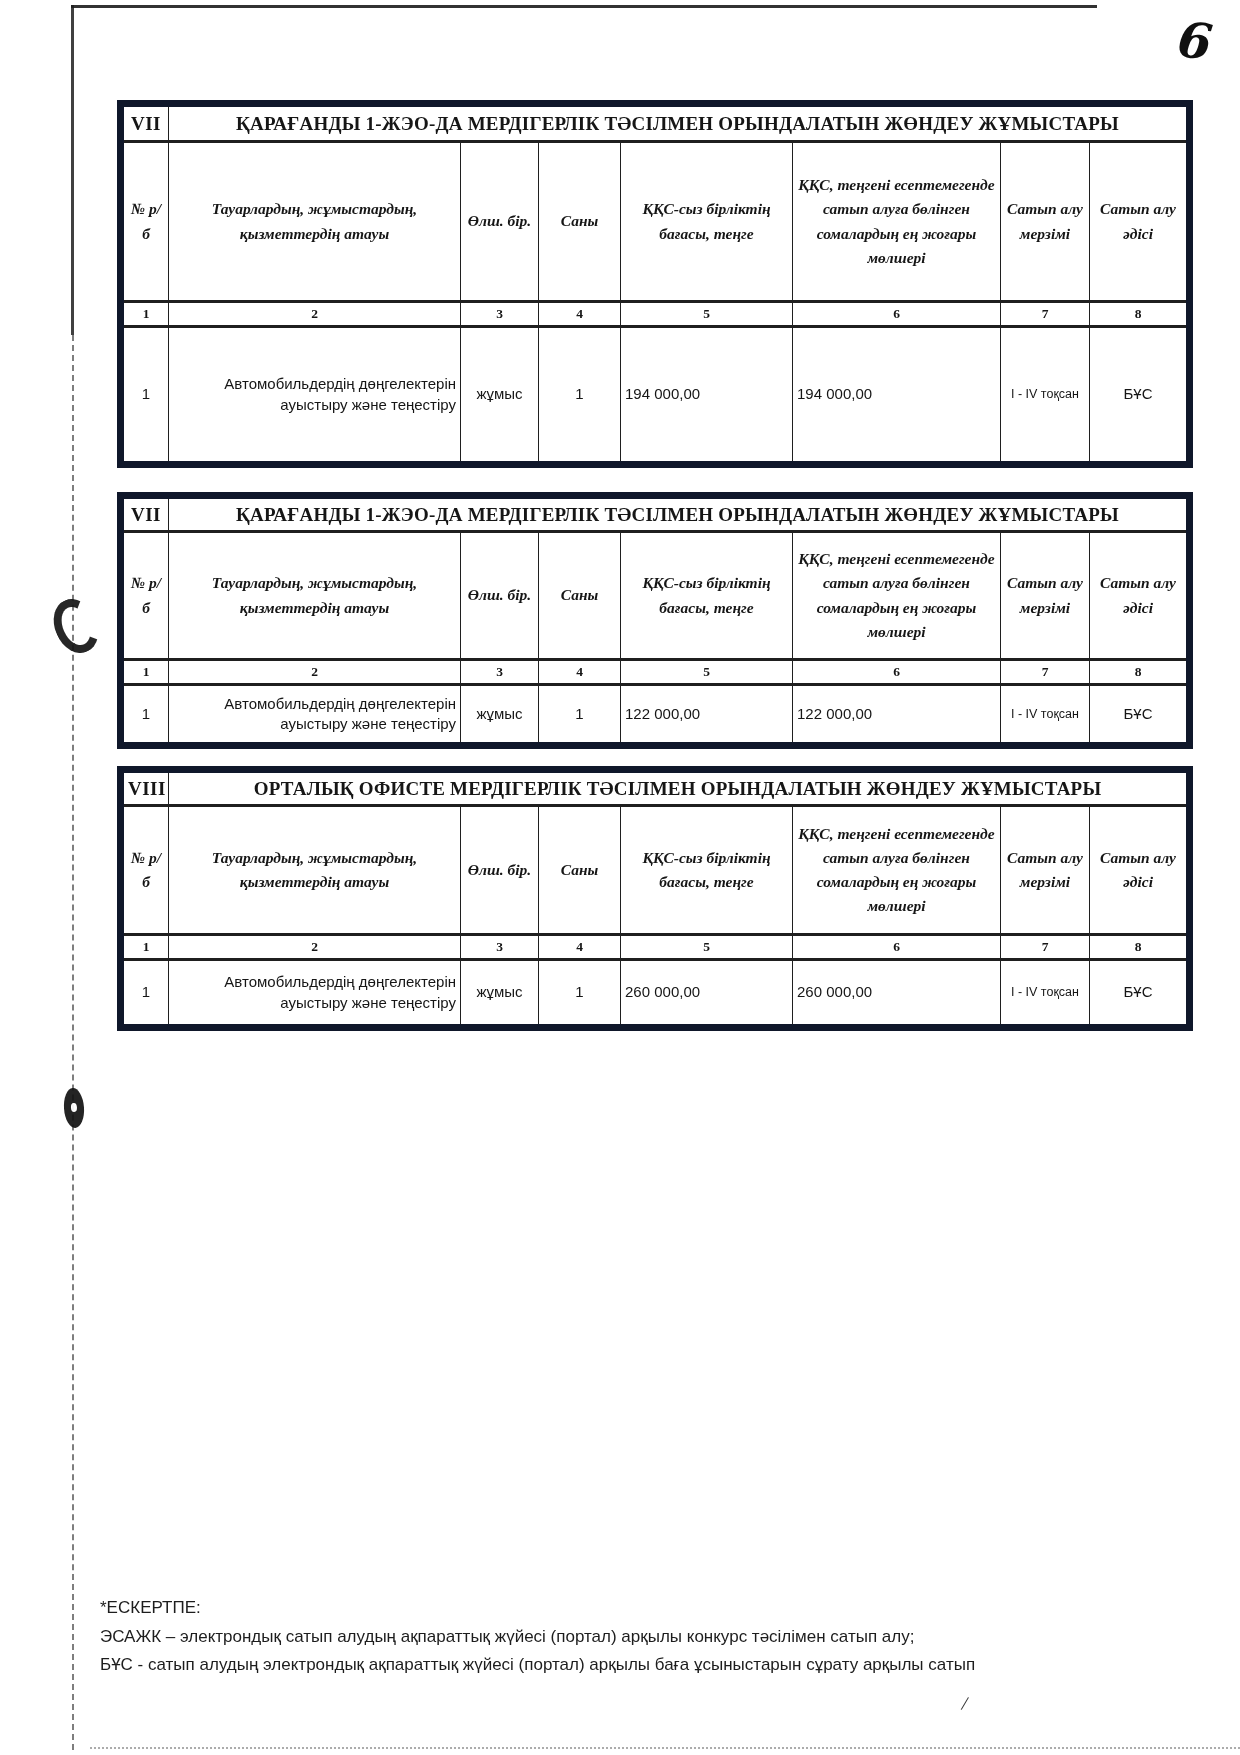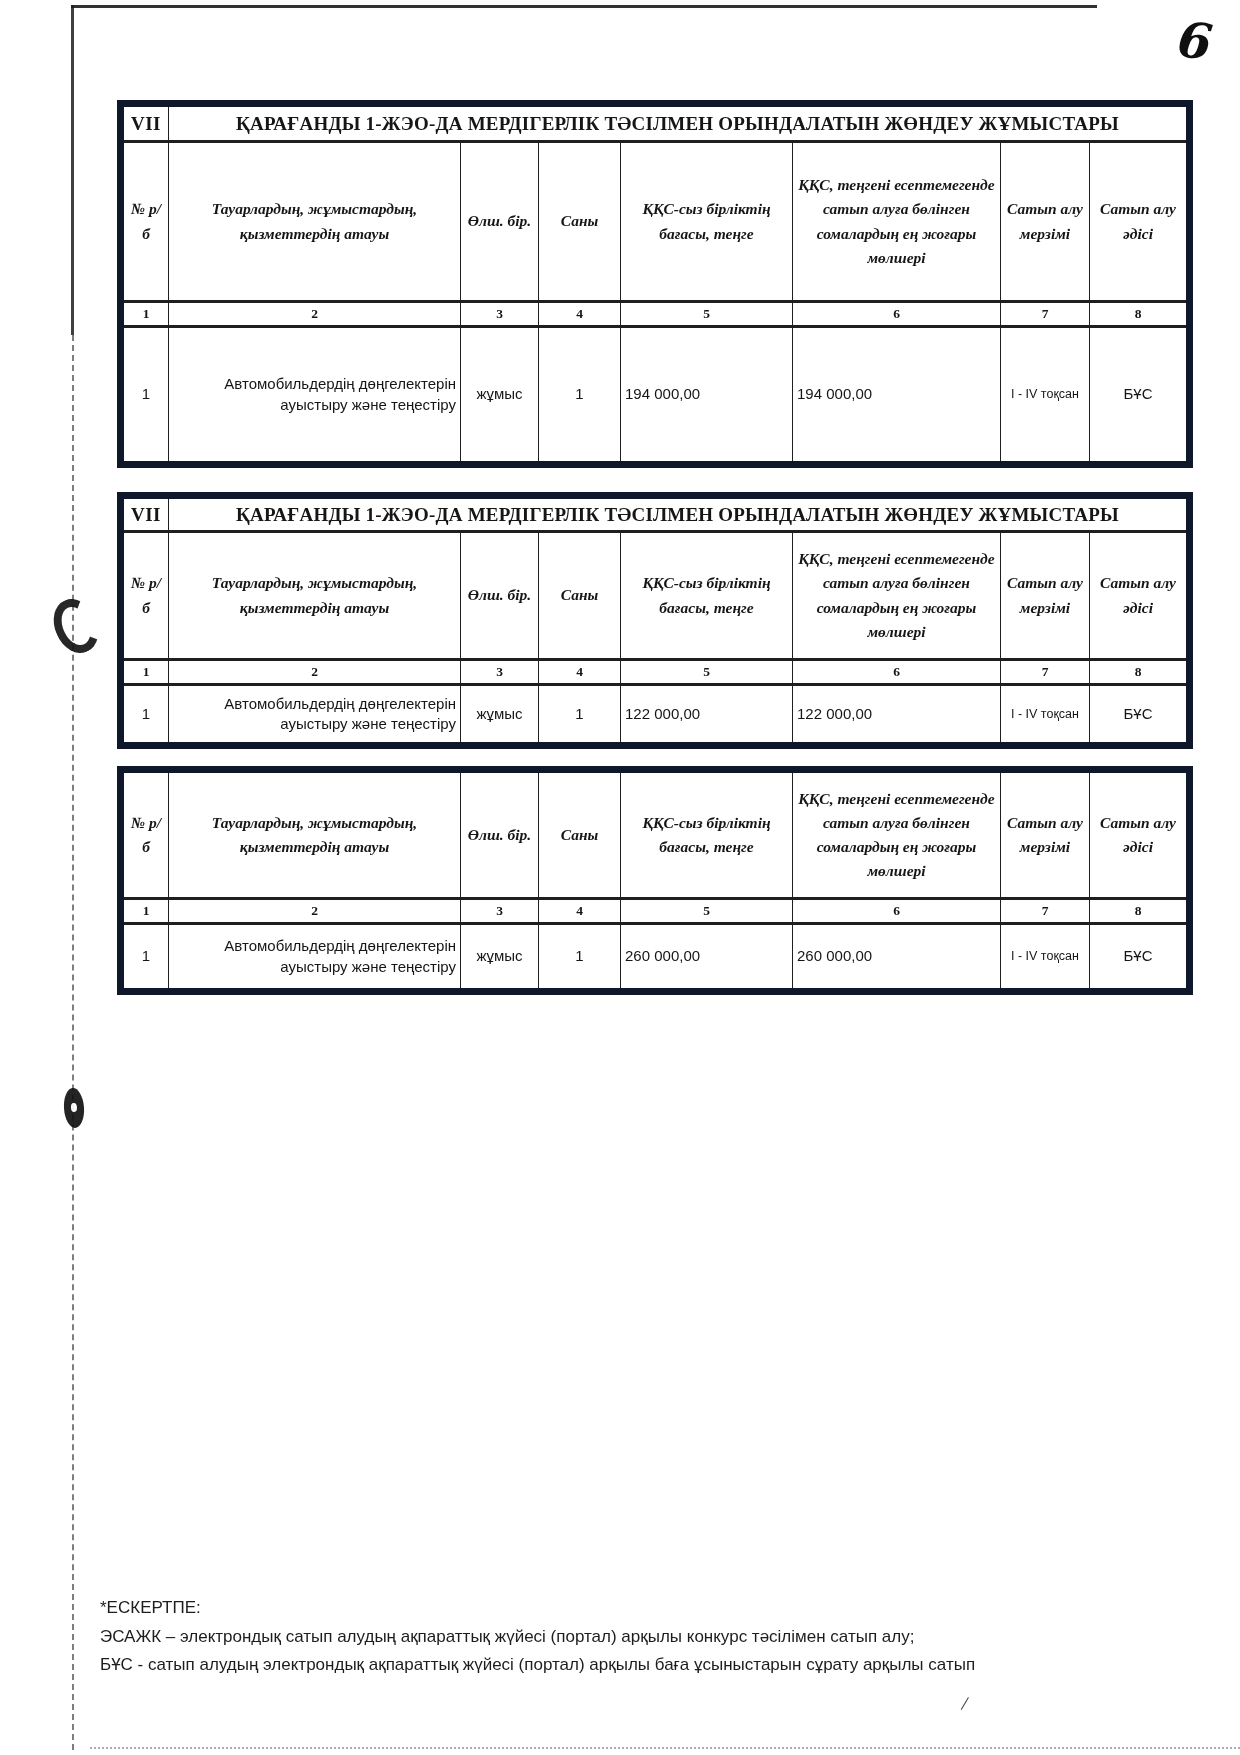--- a/index.html
+++ b/index.html
@@ -189,20 +189,24 @@
     <col style="width:48px">
       <col style="width:292px">
       <col style="width:78px">
       <col style="width:82px">
     <col style="width:172px">
       <col style="width:208px">
       <col style="width:89px">
       <col style="width:100px">
   </colgroup>
   <tbody>
+      <tr class="trow">
+    <td class="sec">VIII</td>
+    <td class="ttl" colspan="7">ОРТАЛЫҚ ОФИСТЕ МЕРДІГЕРЛІК ТӘСІЛМЕН ОРЫНДАЛАТЫН ЖӨНДЕУ ЖҰМЫСТАРЫ</td>
+  </tr>
   <tr class="hrow">
     <td>№ р/б</td>
     <td>Тауарлардың, жұмыстардың, қызметтердің атауы</td>
     <td>Өлш. бір.</td>
     <td>Саны</td>
     <td>ҚҚС-сыз бірліктің бағасы, теңге</td>
     <td>ҚҚС, теңгені есептемегенде сатып алуға бөлінген сомалардың ең жоғары мөлшері</td>
     <td>Сатып алу мерзімі</td>
     <td>Сатып алу әдісі</td>
   </tr>

